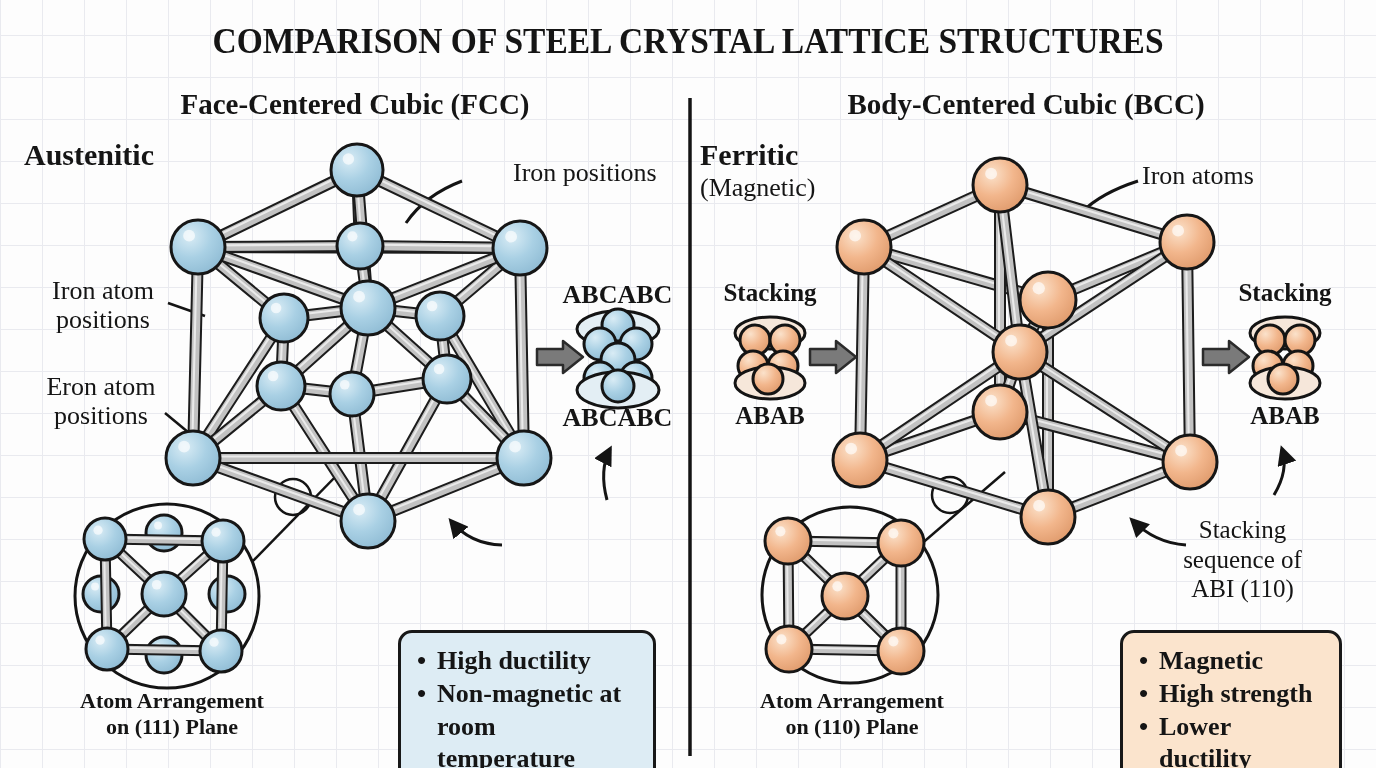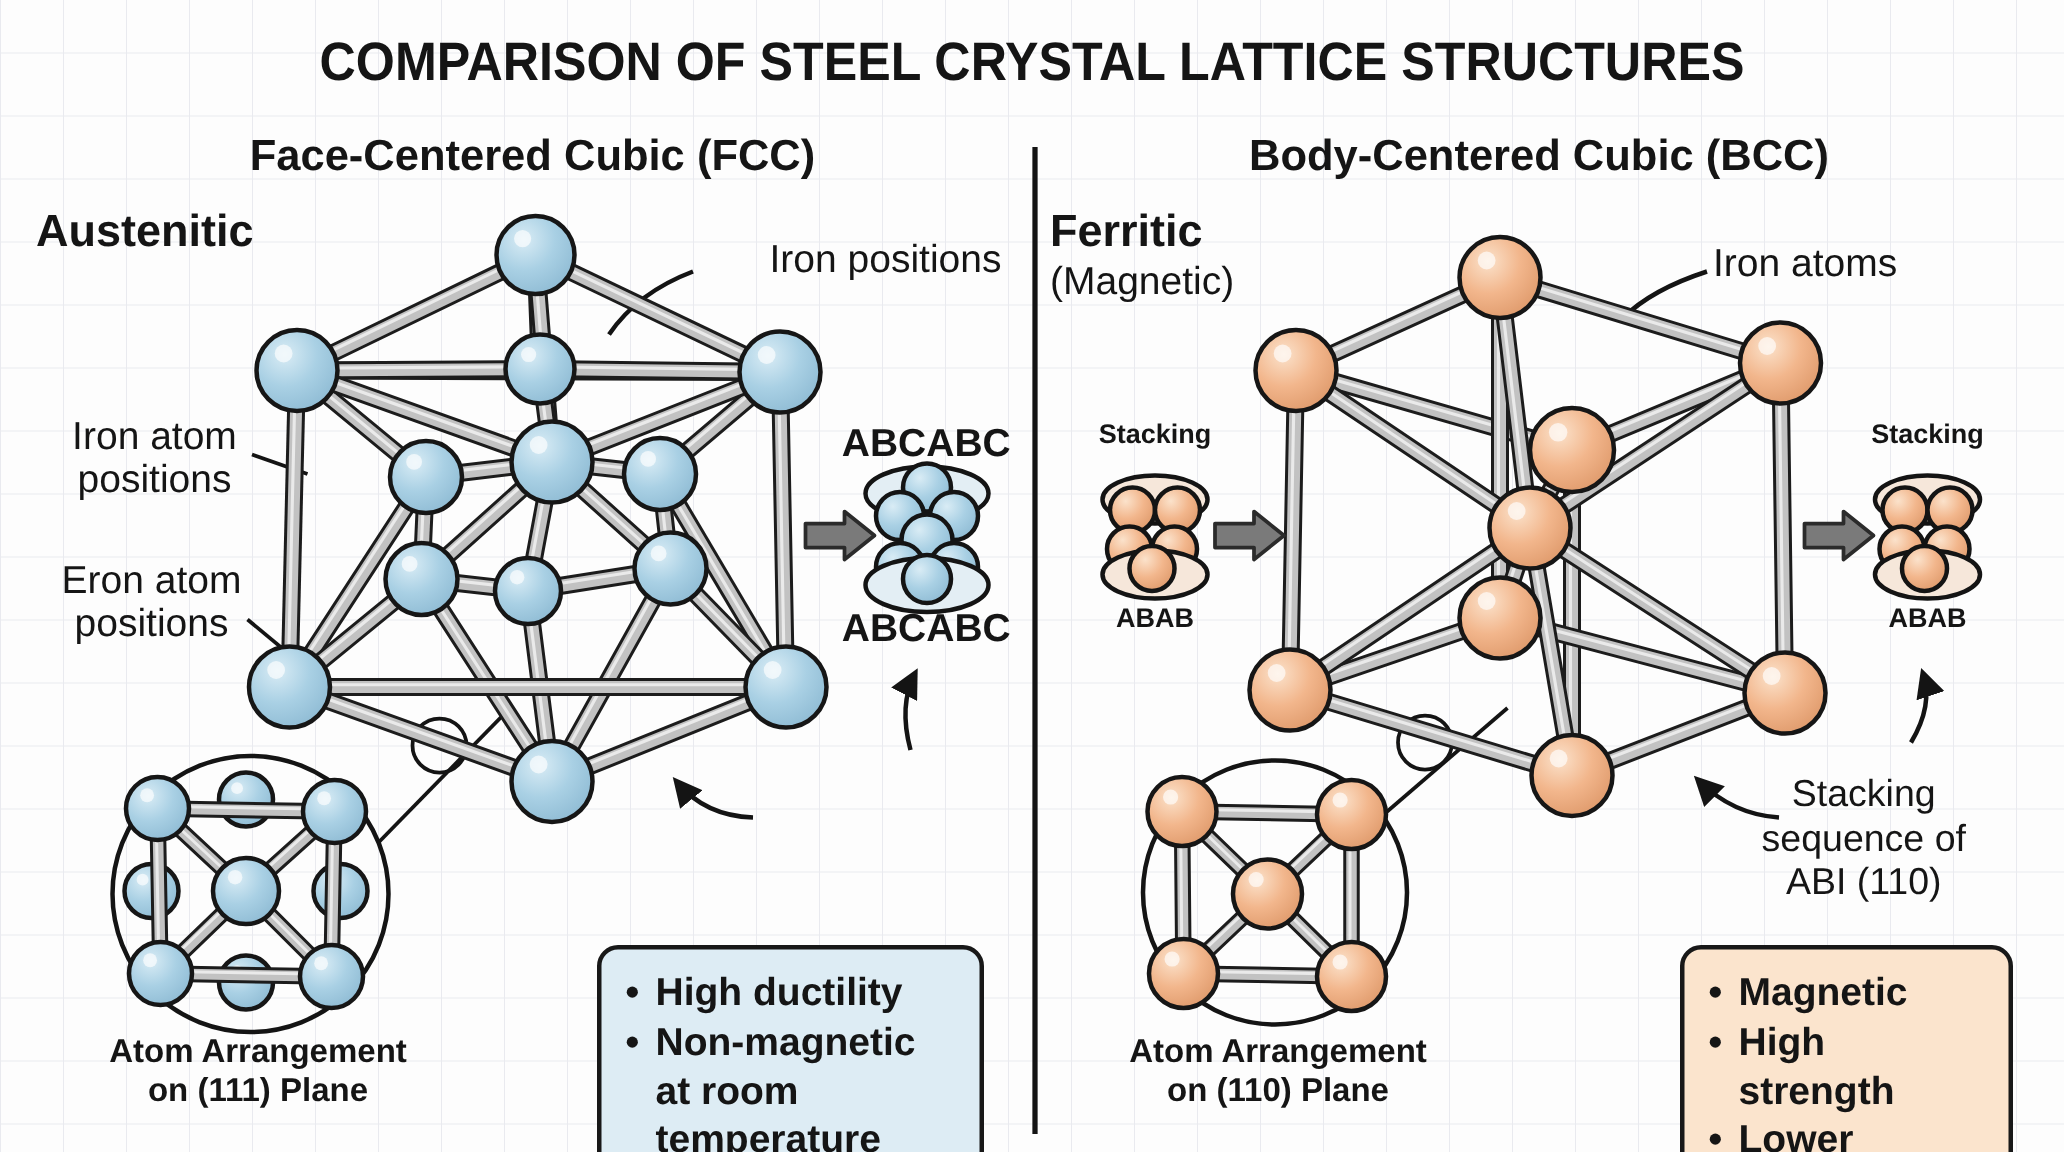--- a/index.html
+++ b/index.html
@@ -1,18 +1,18 @@
 <!DOCTYPE html>
 <html><head>
 <meta charset="utf-8">
 <style>
   html,body{margin:0;padding:0;}
   .stage{
     position:relative;width:1376px;height:768px;overflow:hidden;
-    font-family:Liberation Sans, sans-serif;color:#151515;
+    font-family:Liberation Serif, serif;color:#151515;
     background-color:#fdfdfd;
     background-image:
       linear-gradient(to right, #e9eaef 1px, transparent 1px),
       linear-gradient(to bottom, #e9eaef 1px, transparent 1px);
     background-size:42px 42px;
     background-position:0 35px;
   }
   #gfx{position:absolute;left:0;top:0;z-index:1;}
   .txt{position:absolute;z-index:2;}
   .page-title{
@@ -30,21 +30,21 @@
   .bcc-phase{left:700px;top:138px;width:175px;}
   .lbl{font-size:26px;font-weight:500;line-height:1.12;}
   .lbl-iron-pos{left:467px;top:158px;margin-left:46px;}
   .lbl-iron-atoms{left:1142px;top:161px;}
   .lbl-left{width:132px;text-align:center;}
   .lbl-left1{left:37px;top:276px;}
   .lbl-left2{left:35px;top:372px;}
   .seq{width:145px;text-align:center;font-size:26px;font-weight:600;}
   .seq-fcc-top{left:545px;top:280px;}
   .seq-fcc-bot{left:545px;top:403px;}
-  .stackword{width:124px;text-align:center;font-size:18px;font-weight:600;}
+  .stackword{width:124px;text-align:center;font-size:25px;font-weight:600;}
   .stack-bcc-left{left:708px;top:279px;}
   .abab-left{left:708px;top:402px;}
   .stack-bcc-right{left:1223px;top:279px;}
   .abab-right{left:1223px;top:402px;}
   .note{width:165px;text-align:center;font-size:25px;font-weight:500;line-height:1.18;}
   .note-fcc{left:483px;top:515px;}
   .note-bcc{left:1160px;top:515px;}
   .inset-cap{width:250px;text-align:center;font-size:22px;font-weight:600;line-height:1.2;}
   .cap-fcc{left:47px;top:688px;}
   .cap-bcc{left:727px;top:688px;}

